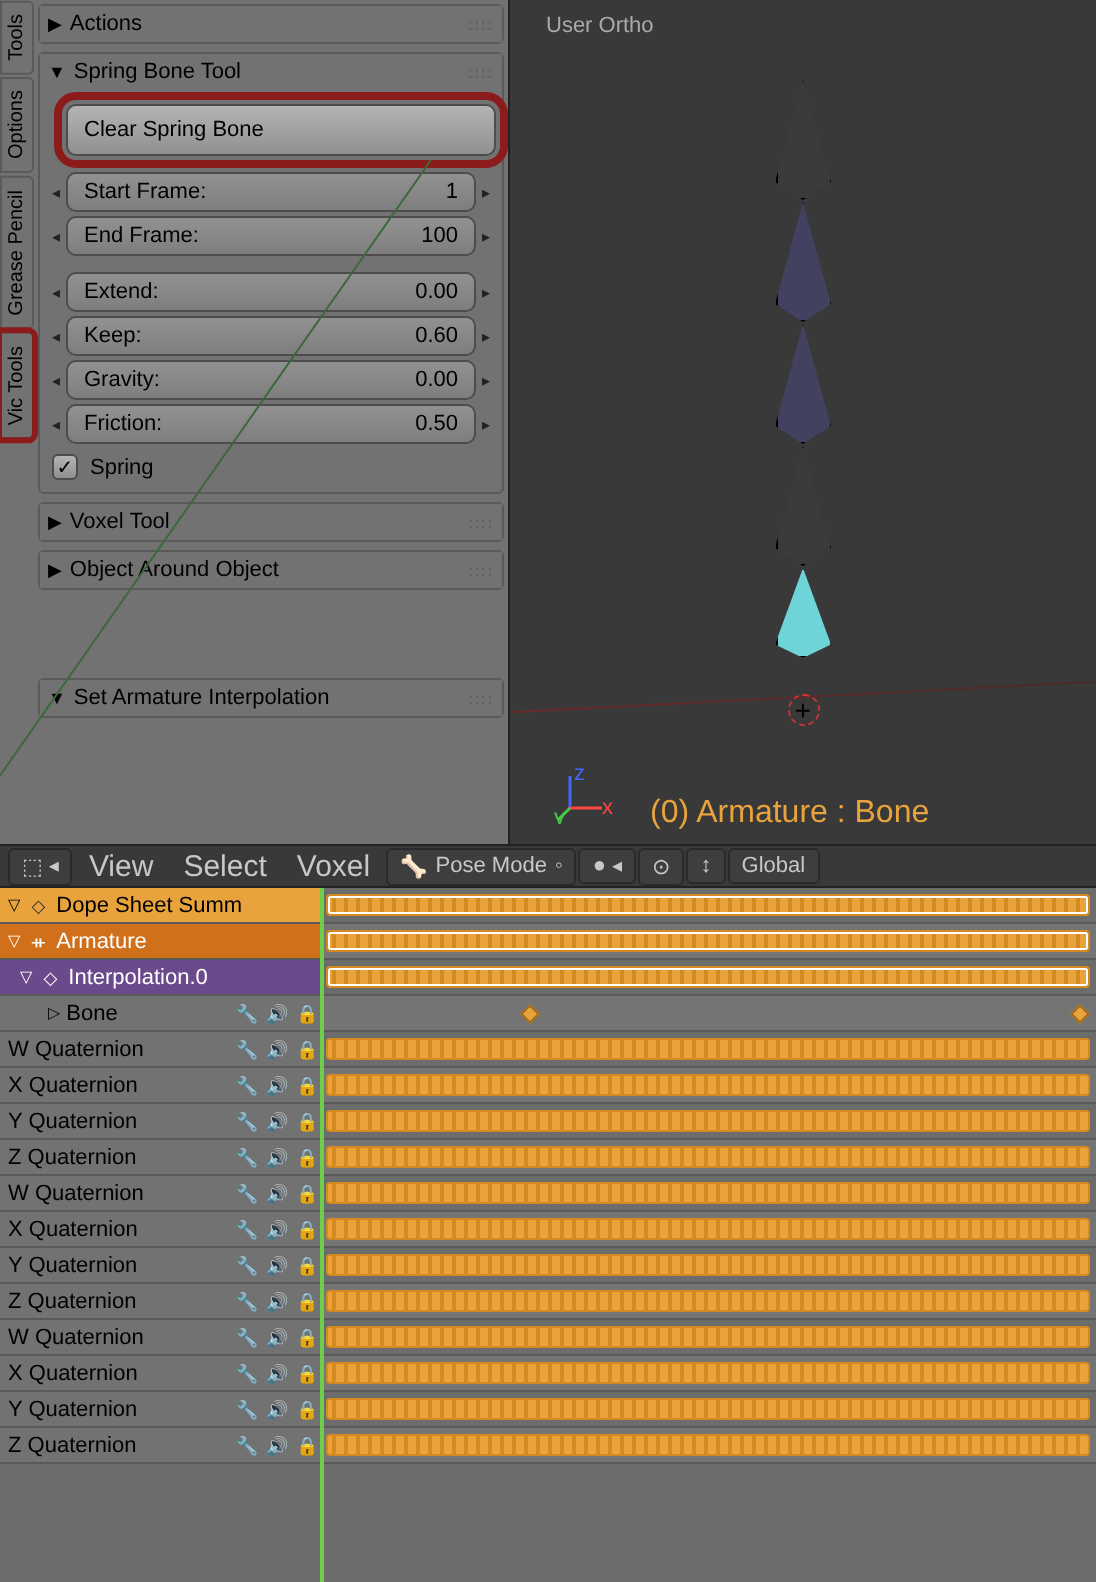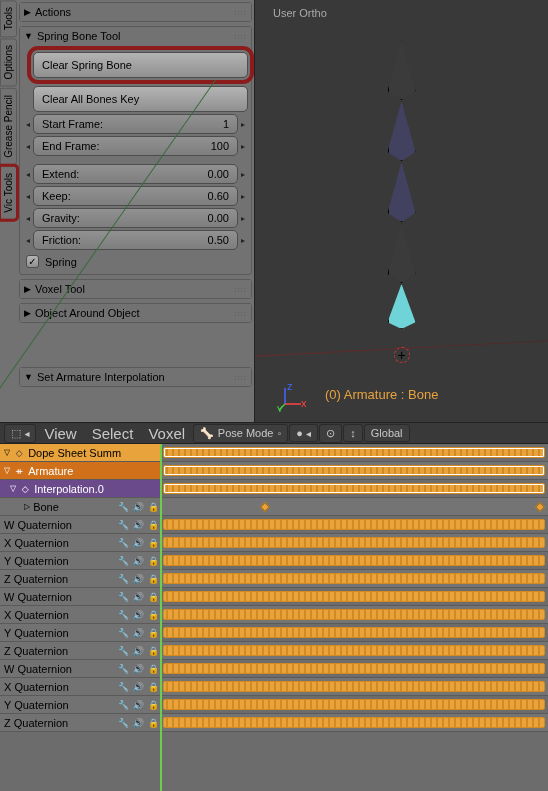--- a/index.html
+++ b/index.html
@@ -16,21 +16,21 @@
 .panel-body{padding:3px}
 .btn-row{display:flex;align-items:center;margin-bottom:2px}
 .btn-row .tri{width:10px;font-size:8px;color:#222;text-align:center}
 .field{flex:1;display:flex;justify-content:space-between;align-items:flex-start;background:linear-gradient(#919191,#7e7e7e);border:1px solid #4d4d4d;border-radius:5px;padding:3px 8px;color:#000}
 .bigbtn{flex:1;background:linear-gradient(#b4b4b4,#909090);border:1px solid #4d4d4d;border-radius:5px;padding:6px 8px;color:#000;text-align:left}
 .bigbtn.hl{outline:4px solid #8c1b1b;outline-offset:2px}
 .chk-row{display:flex;align-items:center;padding:3px}
 .chk{width:13px;height:13px;background:linear-gradient(#b4b4b4,#909090);border:1px solid #4d4d4d;border-radius:3px;margin-right:6px;display:flex;align-items:center;justify-content:center;font-size:10px}
 .viewport{flex:1;background:#393939;position:relative;border-left:1px solid #222}
 .vp-label{position:absolute;top:7px;left:18px;color:#aaa;font-size:11px}
-.vp-bottom-label{position:absolute;bottom:20px;left:70px;color:#e8a33d;font-size:13px}
+.vp-bottom-label{position:absolute;bottom:6px;left:70px;color:#e8a33d;font-size:16px}
 .axis-widget{position:absolute;bottom:10px;left:22px;width:30px;height:30px}
 .red-line{position:absolute;left:0;right:0;top:348px;height:1px;background:linear-gradient(90deg,#6a2a2a,#4a2a2a);transform-origin:center;transform:rotate(-3deg)}
 .green-line{position:absolute;left:0;right:0;top:80px;bottom:0;width:1px;background:#3a6a3a;transform-origin:top;transform:rotate(35deg);left:-40px;height:500px}
 .bone-chain{position:absolute;left:50%;top:40px;transform:translateX(-50%);width:40px}
 .bone{width:28px;height:60px;margin:0 auto 1px auto;background:#3b3b3b;border:1px solid #000;position:relative}
 .bone.top{clip-path:polygon(50% 0%,100% 85%,50% 100%,0% 85%)}
 .bone.mid{clip-path:polygon(50% 0%,100% 85%,50% 100%,0% 85%);background:#424260}
 .cursor-3d{position:absolute;left:50%;top:355px;transform:translate(-50%,-50%);width:24px;height:24px}
 .cursor-3d::before{content:"";position:absolute;left:50%;top:50%;width:14px;height:14px;border:1px dashed #cc3333;border-radius:50%;transform:translate(-50%,-50%)}
 .cursor-3d::after{content:"+";position:absolute;left:50%;top:50%;transform:translate(-50%,-50%);color:#000;font-size:14px}
@@ -81,24 +81,20 @@
         <span class="tri">▼</span>
         <span>Spring Bone Tool</span>
         <span class="drag">::::</span>
       </div>
       <div class="panel-body">
         <div class="btn-row" style="margin:4px 0 8px 0">
           <span class="tri"></span>
           <div class="bigbtn hl">Clear Spring Bone</div>
         </div>
         <div class="btn-row">
-          <span class="tri"></span>
-          <div class="bigbtn">Clear All Bones Key</div>
-        </div>
-        <div class="btn-row">
           <span class="tri">◂</span>
           <div class="field">
             <span>Start Frame:</span>
             <span>1</span>
           </div>
           <span class="tri">▸</span>
         </div>
         <div class="btn-row">
           <span class="tri">◂</span>
           <div class="field">

